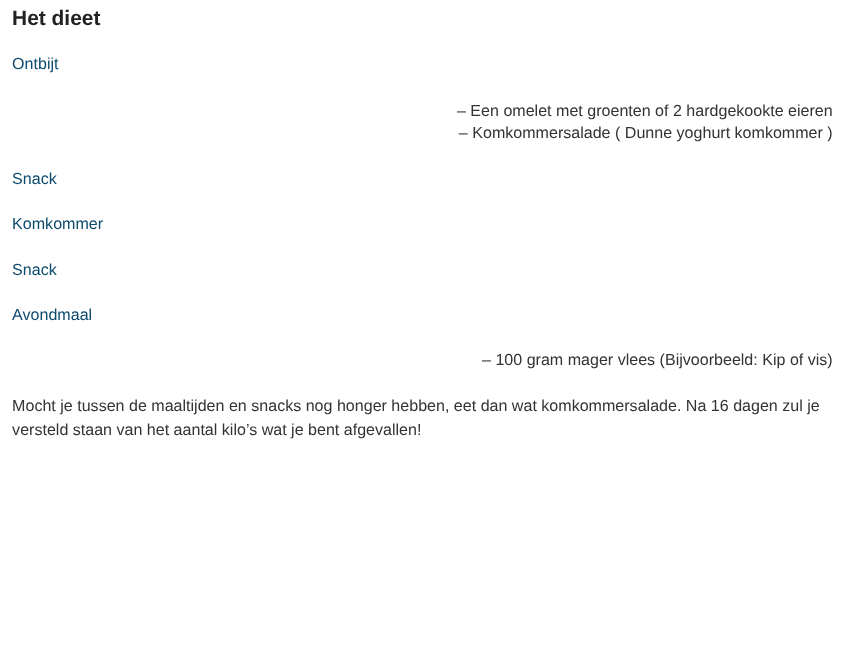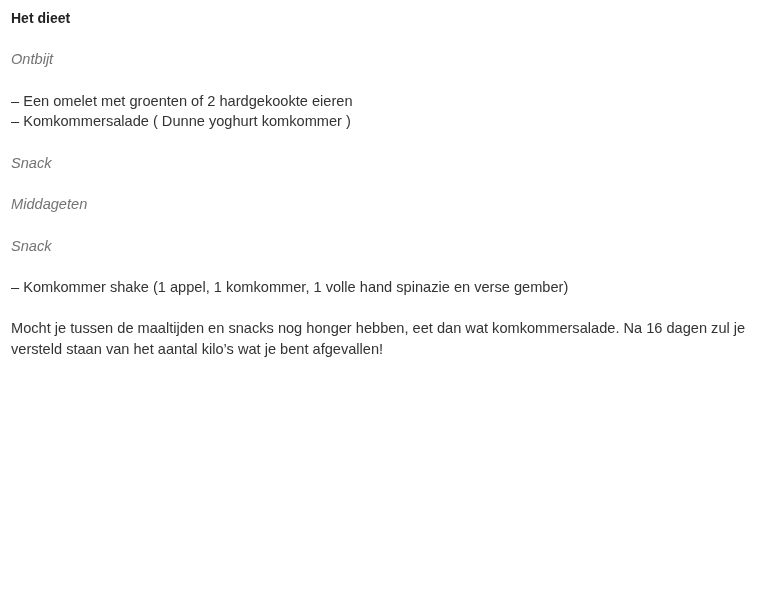--- a/index.html
+++ b/index.html
@@ -17,34 +17,34 @@
       color: #333333;
     }
     .doc {
       position: relative;
       padding: 8px 11px 0 11px;
     }
     .title {
       font-weight: bold;
       color: #222222;
       margin: 0;
-      font-size: 14px;
+      font-size: 19px;
       line-height: 20.7px;
     }
     .section-heading {
-      font-style: italic;
-      color: #737373;
+      color: #0c4a6e;
       margin: 0;
       margin-top: 20.7px;
     }
     .list {
       margin: 0;
       margin-top: 20.7px;
       padding: 0;
       list-style: none;
+      text-align: right;
     }
     .list li {
       margin: 0;
       padding: 0;
     }
     .closing {
       margin: 0;
       margin-top: 20.7px;
     }
   </style>
@@ -55,26 +55,25 @@
   <p class="title">Het dieet</p>
 
   <p class="section-heading">Ontbijt</p>
   <ul class="list">
     <li>– Een omelet met groenten of 2 hardgekookte eieren</li>
     <li>– Komkommersalade ( Dunne yoghurt komkommer )</li>
   </ul>
 
   <p class="section-heading">Snack</p>
 
-  <p class="section-heading">Middageten</p>
+  <p class="section-heading">Komkommer</p>
   <ul class="list">
   </ul>
 
   <p class="section-heading">Snack</p>
+
+  <p class="section-heading">Avondmaal</p>
   <ul class="list">
-    <li>– Komkommer shake (1 appel, 1 komkommer,  1 volle hand spinazie en verse gember)</li>
-  </ul>
-
-  <ul class="list">
+    <li>– 100 gram mager vlees (Bijvoorbeeld: Kip of vis)</li>
   </ul>
 
   <p class="closing">Mocht je tussen de maaltijden en snacks nog honger hebben, eet dan wat komkommersalade. Na 16 dagen zul je versteld staan van het aantal kilo’s wat je bent afgevallen!</p>
 </div>
 
 </body></html>

